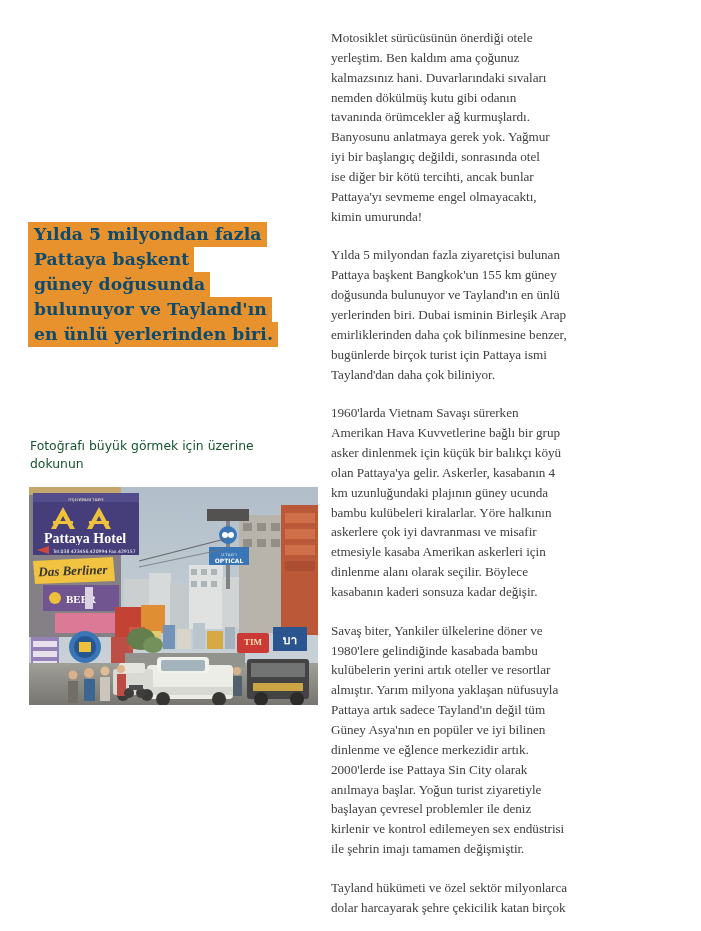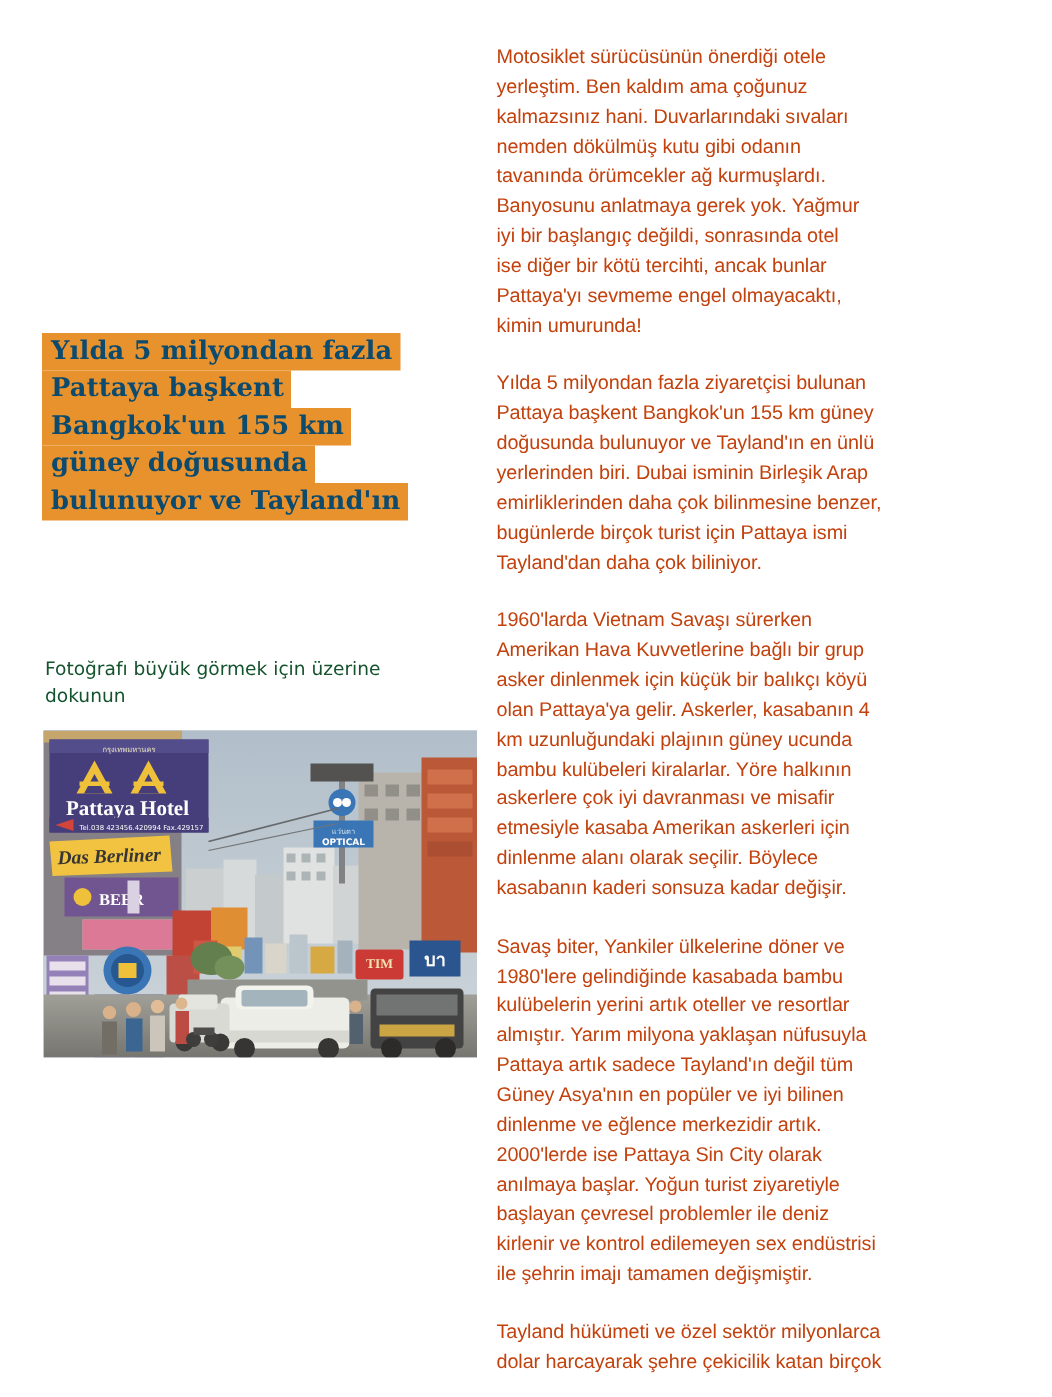--- a/index.html
+++ b/index.html
@@ -79,43 +79,43 @@
     width: 289px;
     height: 218px;
     overflow: hidden;
     background: #9aa7b4;
     cursor: pointer;
   }
   .photo svg { display: block; }
 
   
   .para {
-    font-family: Liberation Sans, sans-serif;
+    font-family: Liberation Serif, serif;
     font-size: 13.2px;
     line-height: 19.85px;
-    color: #c2410c;
+    color: #404040;
     margin: 0 0 19px 0;
     white-space: pre-line;
     letter-spacing: -0.05px;
   }
   .para:last-child { margin-bottom: 16px; }
 </style>
 </head>
 <body>
 
 <div class="page">
 
   <div class="col-left">
 
     <div class="pullquote">
       <div class="pq-line">Yılda 5 milyondan fazla</div>
       <div class="pq-line">Pattaya başkent</div>
-      <div class="pq-line">Bangkok'un 155 km</div>
       <div class="pq-line">güney doğusunda</div>
       <div class="pq-line">bulunuyor ve Tayland'ın</div>
+      <div class="pq-line">en ünlü yerlerinden biri.</div>
     </div>
 
     <div class="caption">Fotoğrafı büyük görmek için üzerine dokunun</div>
 
     <div class="photo">
       <svg width="289" height="218" viewBox="0 0 289 218" xmlns="http://www.w3.org/2000/svg">
         <defs>
           <linearGradient id="skyg" x1="0" y1="0" x2="0" y2="1">
             <stop offset="0%" stop-color="#aebdcb"></stop>
             <stop offset="100%" stop-color="#cdd6dd"></stop>

